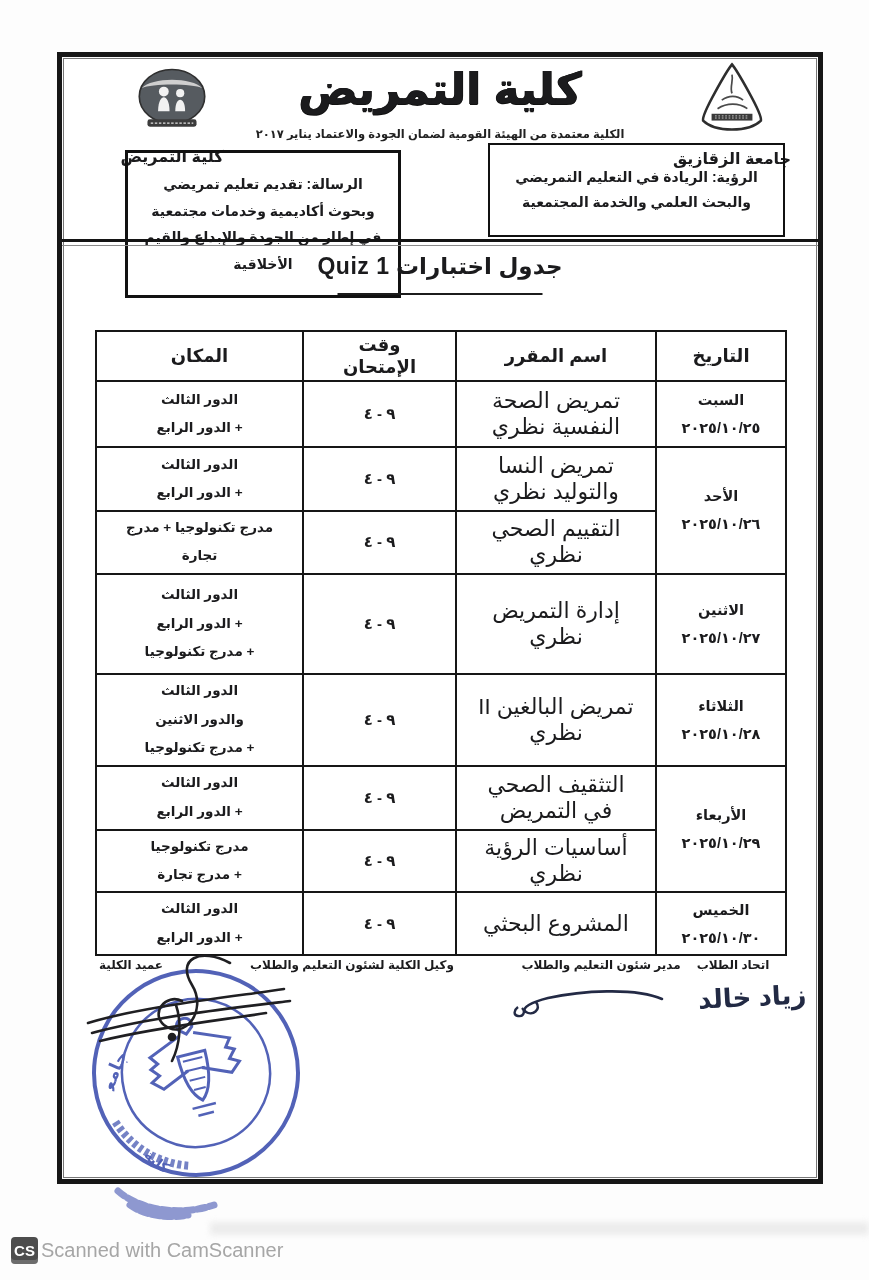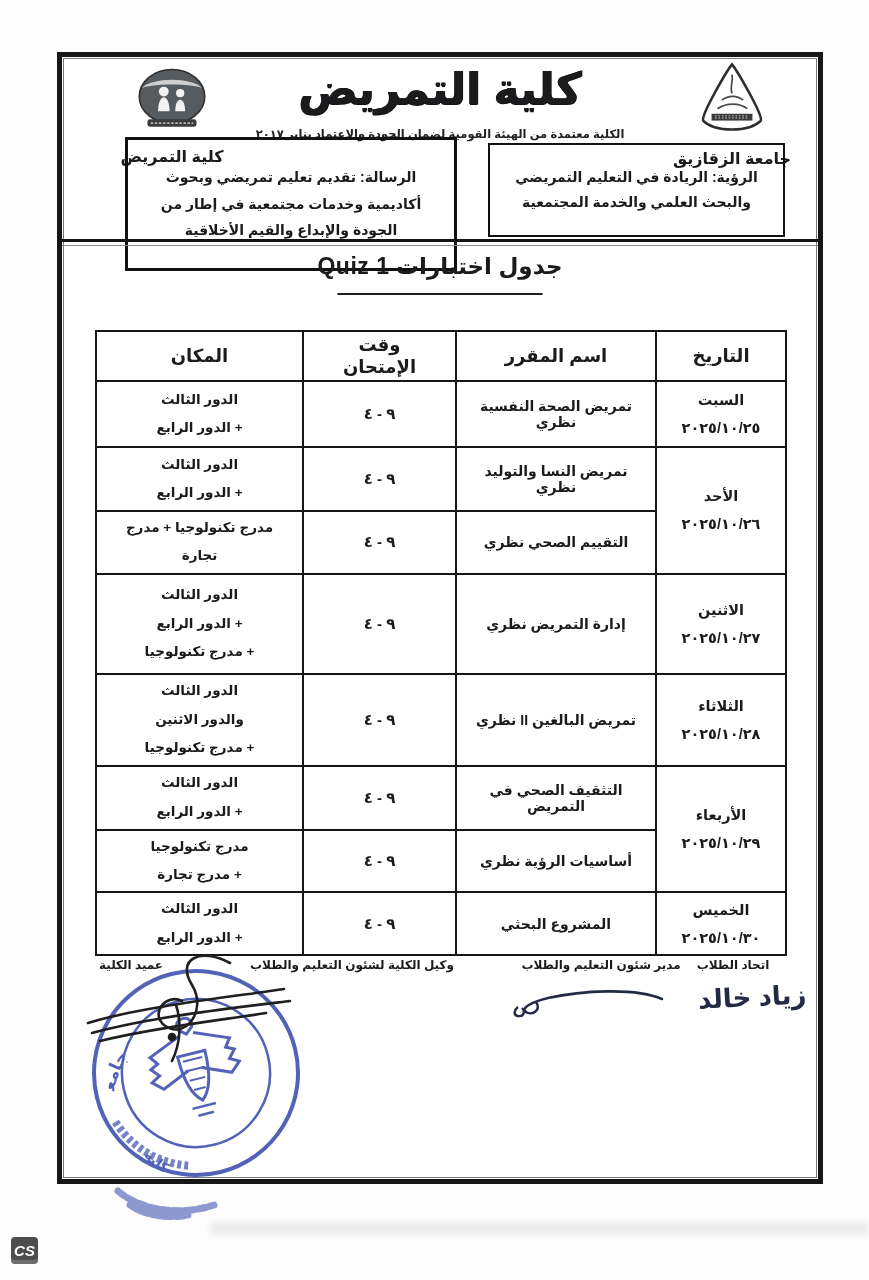--- a/index.html
+++ b/index.html
@@ -27,22 +27,22 @@
     text-shadow:0.6px 0 #111, -0.6px 0 #111, 0 0.6px #111;
   }
   .accreditation{font-size:11.5px;font-weight:bold;margin-top:16px;color:#222;}
   
   .vision-box{
     left:426px;top:86px;width:297px;box-sizing:border-box;
     border:2px solid #111;padding:20px 10px;text-align:center;
     font-size:14px;font-weight:bold;line-height:1.8;
   }
   .mission-box{
-    left:63px;top:80px;width:332px;box-sizing:border-box;
-    border:3px solid #111;padding:24px 12px;text-align:center;
+    left:63px;top:93px;width:276px;box-sizing:border-box;
+    border:3px solid #111;padding:18px 12px;text-align:center;
     font-size:14px;font-weight:bold;line-height:1.9;
   }
   
   .divider{
     left:0;right:0;top:182px;height:3px;
     border-top:3px solid #141414;border-bottom:1px solid #8a8a8a;
   }
   .schedule-title{
     left:0;right:0;top:196px;text-align:center;
     font-size:23px;font-weight:bold;letter-spacing:0.5px;
@@ -51,21 +51,21 @@
   
   .schedule-table{
     left:33px;top:273px;width:690px;border-collapse:collapse;
     table-layout:fixed;
   }
   .schedule-table th,.schedule-table td{
     border:2.5px solid #161616;text-align:center;vertical-align:middle;
     padding:2px 16px;
   }
   .schedule-table th{height:44px;font-size:18px;font-weight:bold;}
-  .course-cell{font-size:14px;font-weight:bold;}
+  .course-cell{font-size:22px;font-weight:normal;}
   .time-cell{font-size:15px;font-weight:bold;}
   .place-cell{font-size:13.5px;font-weight:bold;line-height:2.1;}
   .date-cell{font-size:14.5px;font-weight:bold;}
   .date-cell .day{margin-bottom:12px;}
   
   .sig-label{top:901px;font-size:12px;font-weight:bold;white-space:nowrap;}
   .sig-union{left:671px;}
   .sig-director{left:539px;}
   .sig-vicedean{left:290px;}
   .sig-dean{left:69px;z-index:6;}
@@ -74,21 +74,21 @@
     transform:rotate(-3deg);letter-spacing:2px;white-space:nowrap;
   }
   .director-scribble{left:448px;top:922px;}
   .stamp-wrap{left:16px;top:898px;width:236px;height:276px;z-index:4;}
   .dean-signature{left:18px;top:892px;z-index:5;}
   
   .scan-band{
     position:absolute;left:210px;top:1222px;width:659px;height:13px;
     background:#dedede;opacity:.55;filter:blur(3px);
   }
-  .camscanner{position:absolute;left:11px;top:1237px;display:flex;align-items:center;gap:3px;font-style:italic;}
+  .camscanner{position:absolute;left:11px;top:1237px;display:flex;align-items:center;gap:3px;}
   .cs-badge{
     width:27px;height:27px;background:#4d4d4d;border-radius:4px;
     color:#fff;font-weight:bold;font-size:15px;display:flex;
     align-items:center;justify-content:center;
     box-shadow:inset 0 -4px 0 rgba(255,255,255,.18);
   }
   .cs-text{color:#a6a6a6;font-size:20px;}
 </style>
 </head>
 <body>
@@ -285,13 +285,14 @@
       <path d="M96,56 c6,18 4,40 -4,56"></path>
       <circle cx="92" cy="88" r="3" fill="#1f1f22"></circle>
     </g>
   </svg>
 
 </div>
 
 <div class="scan-band"></div>
 <div class="camscanner">
   <div class="cs-badge">CS</div>
+  <div class="cs-text">Scanned with CamScanner</div>
 </div>
 
 </body></html>

